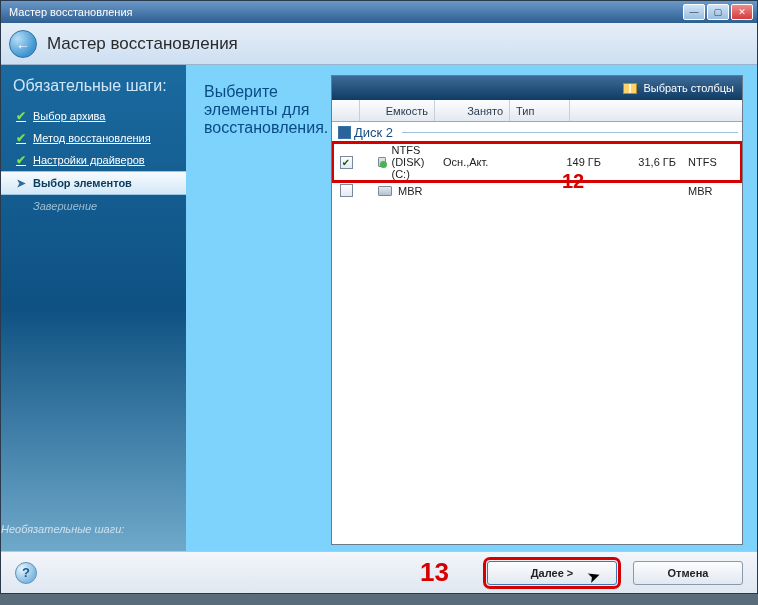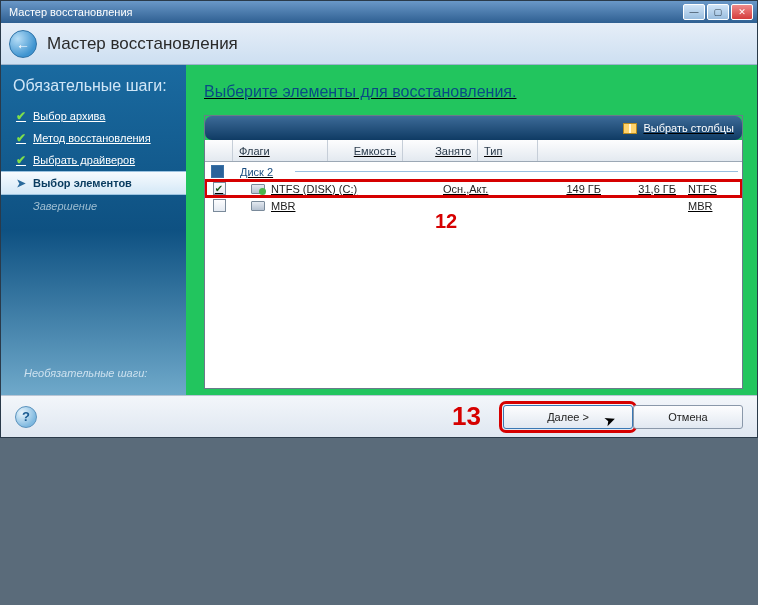--- a/index.html
+++ b/index.html
@@ -3,23 +3,23 @@
 <meta charset="utf-8">
 <style>
   * { box-sizing: border-box; }
   body {
     margin: 0;
     font-family: Tahoma, Verdana, sans-serif;
     font-size: 11px;
     background: #5a6b7a;
   }
   .outer {
-    width: 758px; height: 438px;
+    width: 758px; height: 594px;
     border: 1px solid #2a3a4a;
-    background: #22c55e;
+    background: #7dd3fc;
     display: flex; flex-direction: column;
   }
   
   .titlebar {
     height: 22px;
     background: linear-gradient(to bottom, #6a98c8, #2e5f91);
     display: flex; align-items: center;
     padding: 0 4px;
     color: #fff;
   }
@@ -89,78 +89,76 @@
   .side-sub {
     padding: 5px 10px 5px 32px;
     color: #cfe6f7; font-size: 11px;
     text-decoration: underline;
   }
   .side-item.disabled, .side-sub.disabled {
     color: #9fbed2; text-decoration: none; font-style: italic;
   }
   .side-opt {
     margin-top: auto;
-    padding: 10px 23px 16px;
+    padding: 10px 0 16px;
     color: #cde1ef; font-style: italic; font-size: 11px;
   }
   .tick {
     width: 12px; height: 12px;
     display: inline-flex; align-items: center; justify-content: center;
     color: #7fe04a; font-size: 12px; font-weight: bold;
   }
   .arrow-right {
     width: 12px; height: 12px;
     display: inline-flex; align-items: center; justify-content: center;
     color: #2a6a9c; font-size: 11px;
   }
   
   .main {
-    flex: 1; display: flex; flex-direction: column;
+    flex: 1; display: flex; 
     padding: 10px 14px 6px 18px;
     min-width: 0;
-    text-decoration: underline;
   }
   .main-title {
     color: #0a4b84; font-size: 16px;
     padding: 8px 0 14px;
   }
   .grid-wrap {
     border: 1px solid #6a7a8a;
     flex: 1; display: flex; flex-direction: column;
     min-height: 0;
   }
   .grid-toolbar {
     height: 24px;
     background: linear-gradient(to bottom, #3d6b98, #0f3b64);
     display: flex; align-items: center; justify-content: flex-end;
     padding: 0 8px; color: #fff; font-size: 11px;
     gap: 6px;
-    border-radius: 7px;
   }
   .grid-head {
     height: 22px;
     background: linear-gradient(to bottom, #fdfdfe, #e3e9f0);
     border-bottom: 1px solid #9ca8b5;
     display: flex; align-items: center;
   }
   .gh { padding: 0 6px; border-right: 1px solid #c6ced8; height: 100%; display: flex; align-items: center; color: #2b3b4b; }
   .col-chk  { width: 28px; flex: 0 0 28px; justify-content: center; }
   .col-name { flex: 1 1 auto; }
   .col-flags{ width: 95px; flex: 0 0 95px; }
   .col-cap  { width: 75px;  flex: 0 0 75px; justify-content: flex-end; }
   .col-used { width: 75px;  flex: 0 0 75px; justify-content: flex-end; }
   .col-type { width: 60px;  flex: 0 0 60px; text-align: right; }
   .grid-body {
     flex: 1; overflow: auto; background: #fff; position: relative;
   }
   .disk-row {
     display: flex; align-items: center;
-    color: #1a4d80; font-size: 11px;
+    color: #1a4d80; font-size: 13px;
     padding: 3px 4px 2px 6px;
-    gap: 16px;
+    gap: 3px;
   }
   .disk-row .line {
     flex: 1; height: 1px; background: #9abfdf; margin-left: 6px;
   }
   .row {
     display: flex; align-items: center;
     font-size: 11px; color: #222;
     padding: 2px 0;
   }
   .row .cell { padding: 0 6px; display: flex; align-items: center; }
@@ -220,22 +218,23 @@
     font-size: 26px; font-weight: 900;
     margin-right: 22px;
   }
   .btn {
     height: 24px; min-width: 110px;
     background: linear-gradient(to bottom, #fdfdfe, #e1e8f1);
     border: 1px solid #8a98aa; border-radius: 3px;
     padding: 0 16px;
     display: inline-flex; align-items: center; justify-content: center;
     font-size: 11px; color: #222;
-    margin-left: 0;
+    margin-left: 16px;
     position: relative;
+    font-weight: bold;
   }
   .btn.primary { min-width: 130px; }
   .btn.primary-outline { outline: 3px solid #d60000; outline-offset: 1px; border: 1px solid #3a78b4; }
   .cursor {
     position: absolute; right: 16px; top: 6px;
     font-size: 14px; transform: rotate(-20deg);
     color: #000;
   }
   .cols-ico {
     width:14px; height:11px; display:inline-block;
@@ -272,21 +271,21 @@
       <div class="side-item">
         <span class="tick">✔</span>
         <span>Выбор архива</span>
       </div>
       <div class="side-item">
         <span class="tick">✔</span>
         <span>Метод восстановления</span>
       </div>
       <div class="side-item">
         <span class="tick">✔</span>
-        <span>Выбрать драйверов</span>
+        <span>Настройки драйверов</span>
       </div>
       <div class="side-item active no-ul">
         <span class="arrow-right">➤</span>
         <span>Выбор элементов</span>
       </div>
       <div class="side-item disabled no-ul">
         <span style="width:12px"></span>
         <span>Завершение</span>
       </div>
 
@@ -296,21 +295,20 @@
     <div class="main">
       <div class="main-title">Выберите элементы для восстановления.</div>
 
       <div class="grid-wrap">
         <div class="grid-toolbar">
           <span class="cols-ico"></span>
           <span>Выбрать столбцы</span>
         </div>
         <div class="grid-head">
           <div class="gh col-chk"></div>
-          <div class="gh col-flags">Флаги</div>
           <div class="gh col-cap">Емкость</div>
           <div class="gh col-used">Занято</div>
           <div class="gh col-type">Тип</div>
         </div>
         <div class="grid-body">
           <div class="disk-row">
             <span class="chkbox blue"></span>
             <span>Диск 2</span>
             <span class="line"></span>
           </div>

